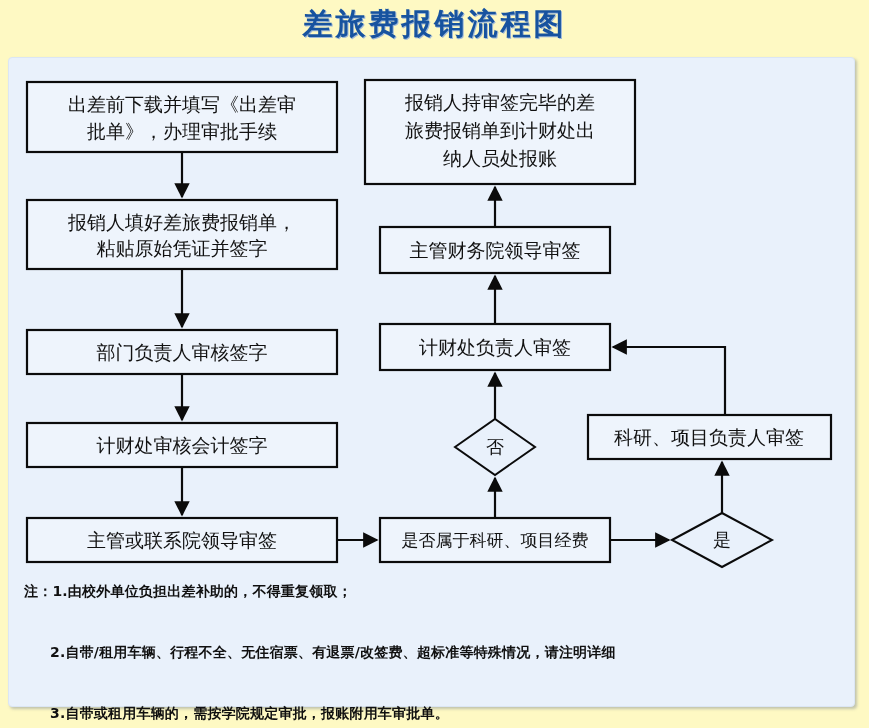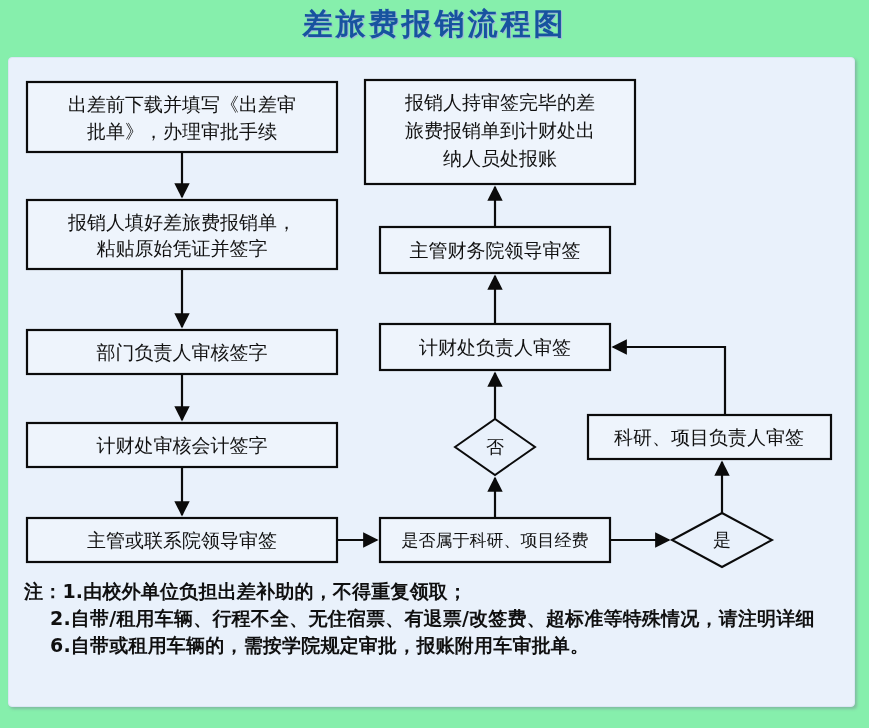--- a/index.html
+++ b/index.html
@@ -12,21 +12,21 @@
     width: 869px;
     height: 728px;
     font-family: "DejaVu Sans", "Liberation Sans", sans-serif;
     position: relative;
     overflow: hidden;
   }
   #page {
     position: relative;
     width: 869px;
     height: 728px;
-    background: #86efac;
+    background: #fef9c3;
   }
   #chart-title {
     position: absolute;
     left: 0;
     top: 4px;
     width: 869px;
     text-align: center;
     font-family: "DejaVu Serif", "Liberation Serif", serif;
     font-weight: bold;
     font-size: 30px;
@@ -86,28 +86,28 @@
     stroke: #0b0b0b;
     stroke-width: 2.2;
     fill: none;
   }
   #notes {
     position: absolute;
     left: 24px;
     top: 578px;
     width: 810px;
     font-family: "DejaVu Sans", "Liberation Sans", sans-serif;
-    font-size: 19px;
+    font-size: 14px;
     line-height: 27px;
     color: #101010;
     font-weight: bold;
     letter-spacing: 0.2px;
   }
   #notes .note-line { white-space: pre-wrap; }
-  #notes .indent { text-indent: 26px; }
+  #notes .indent { text-indent: 26px; margin-top: 34px; }
 </style>
 </head>
 <body>
 
 <div id="page">
 
   <div id="chart-title">差旅费报销流程图</div>
 
   <div id="panel"></div>
 
@@ -204,16 +204,16 @@
 
     <line class="edge" x1="487" y1="267" x2="487" y2="219" marker-end="url(#arrow)"></line>
 
     <line class="edge" x1="487" y1="170" x2="487" y2="130" marker-end="url(#arrow)"></line>
 
   </svg>
 
   <div id="notes">
     <div class="note-line">注：1.由校外单位负担出差补助的，不得重复领取；</div>
     <div class="note-line indent">2.自带/租用车辆、行程不全、无住宿票、有退票/改签费、超标准等特殊情况，请注明详细</div>
-    <div class="note-line indent">6.自带或租用车辆的，需按学院规定审批，报账附用车审批单。</div>
+    <div class="note-line indent">3.自带或租用车辆的，需按学院规定审批，报账附用车审批单。</div>
   </div>
 
 </div>
 
 </body></html>

